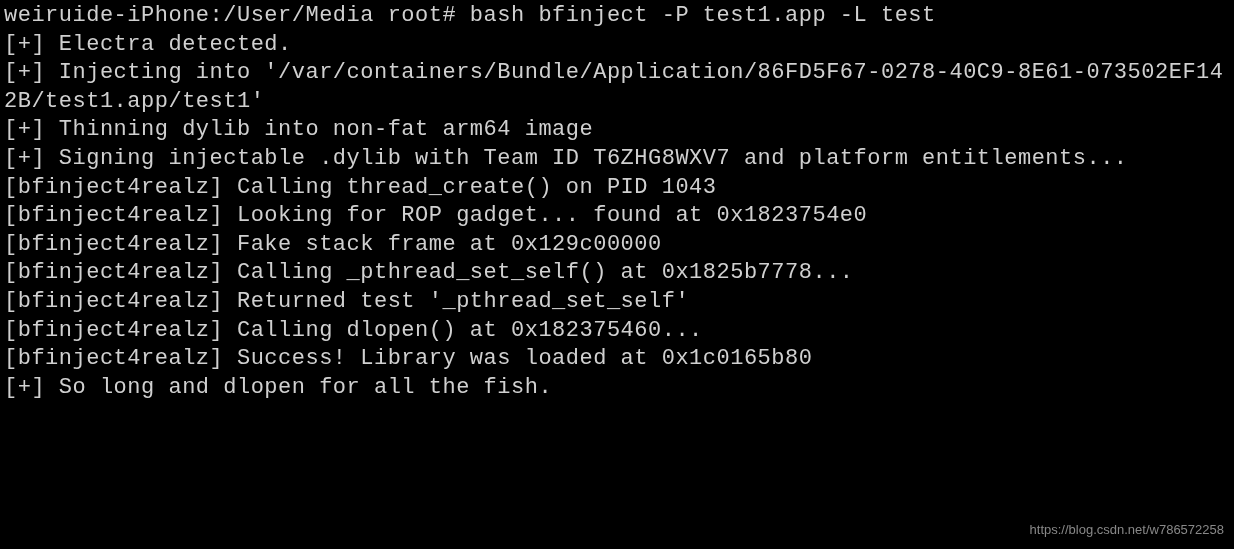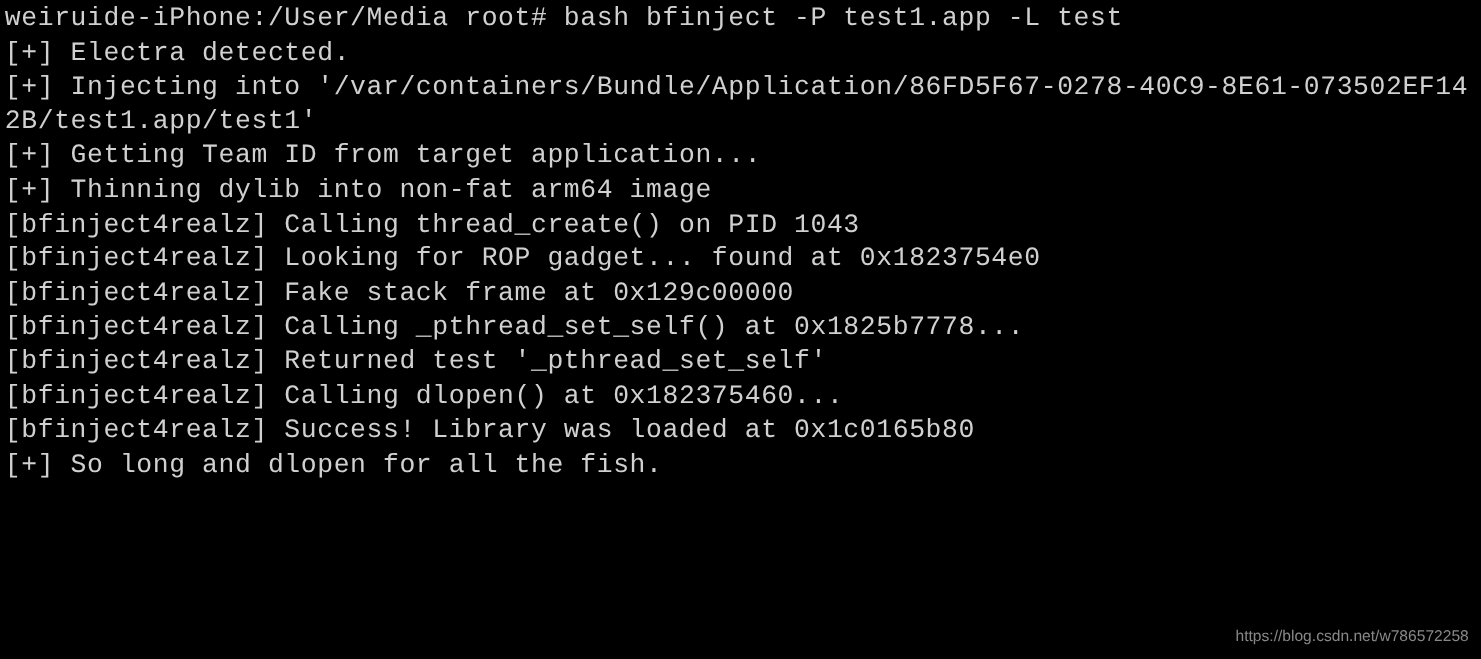--- a/index.html
+++ b/index.html
@@ -34,22 +34,22 @@
       letter-spacing: normal;
     }
   </style>
 </head>
 <body>
 
 <div>
   <div class="terminal-line">weiruide-iPhone:/User/Media root# bash bfinject -P test1.app -L test</div>
   <div class="terminal-line">[+] Electra detected.</div>
   <div class="terminal-line">[+] Injecting into '/var/containers/Bundle/Application/86FD5F67-0278-40C9-8E61-073502EF142B/test1.app/test1'</div>
-  <div class="terminal-line">[+] Getting Team ID from target application...</div>
   <div class="terminal-line">[+] Thinning dylib into non-fat arm64 image</div>
+  <div class="terminal-line">[+] Signing injectable .dylib with Team ID T6ZHG8WXV7 and platform entitlements...</div>
   <div class="terminal-line">[bfinject4realz] Calling thread_create() on PID 1043</div>
   <div class="terminal-line">[bfinject4realz] Looking for ROP gadget... found at 0x1823754e0</div>
   <div class="terminal-line">[bfinject4realz] Fake stack frame at 0x129c00000</div>
   <div class="terminal-line">[bfinject4realz] Calling _pthread_set_self() at 0x1825b7778...</div>
   <div class="terminal-line">[bfinject4realz] Returned test '_pthread_set_self'</div>
   <div class="terminal-line">[bfinject4realz] Calling dlopen() at 0x182375460...</div>
   <div class="terminal-line">[bfinject4realz] Success! Library was loaded at 0x1c0165b80</div>
   <div class="terminal-line"><span>[+] So long and dlopen for all the fish.</span></div>
 </div>
 

